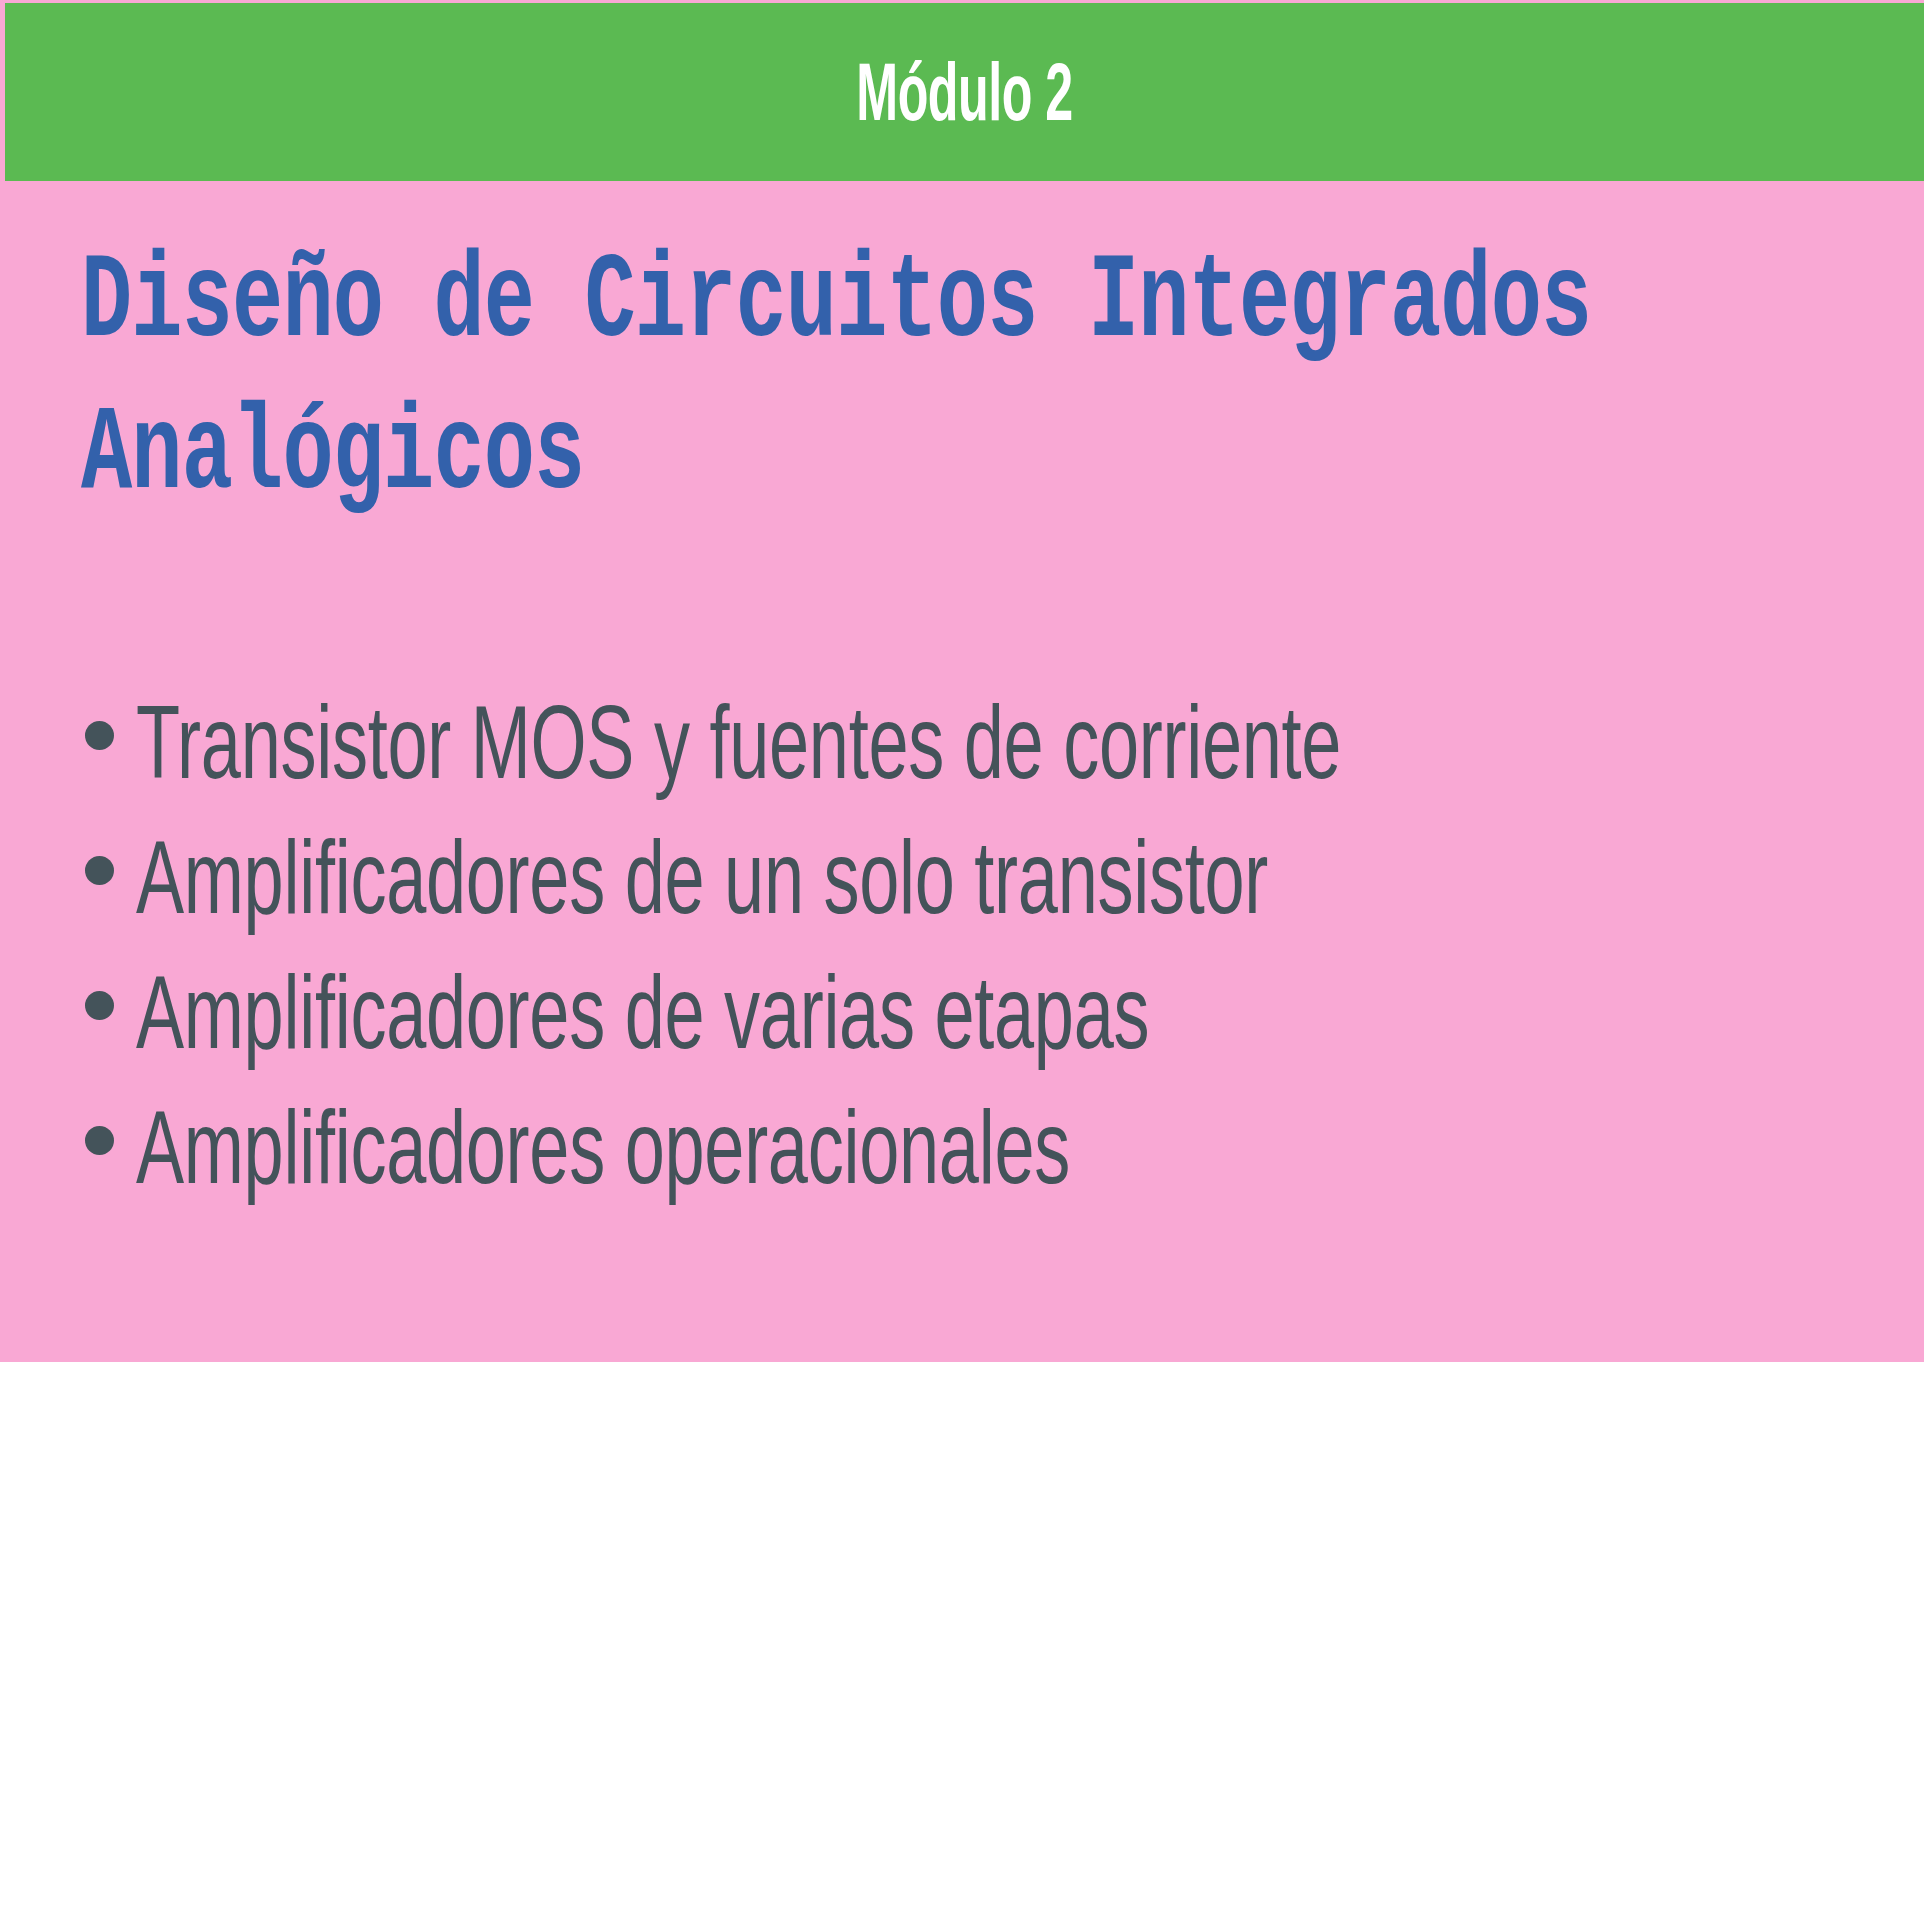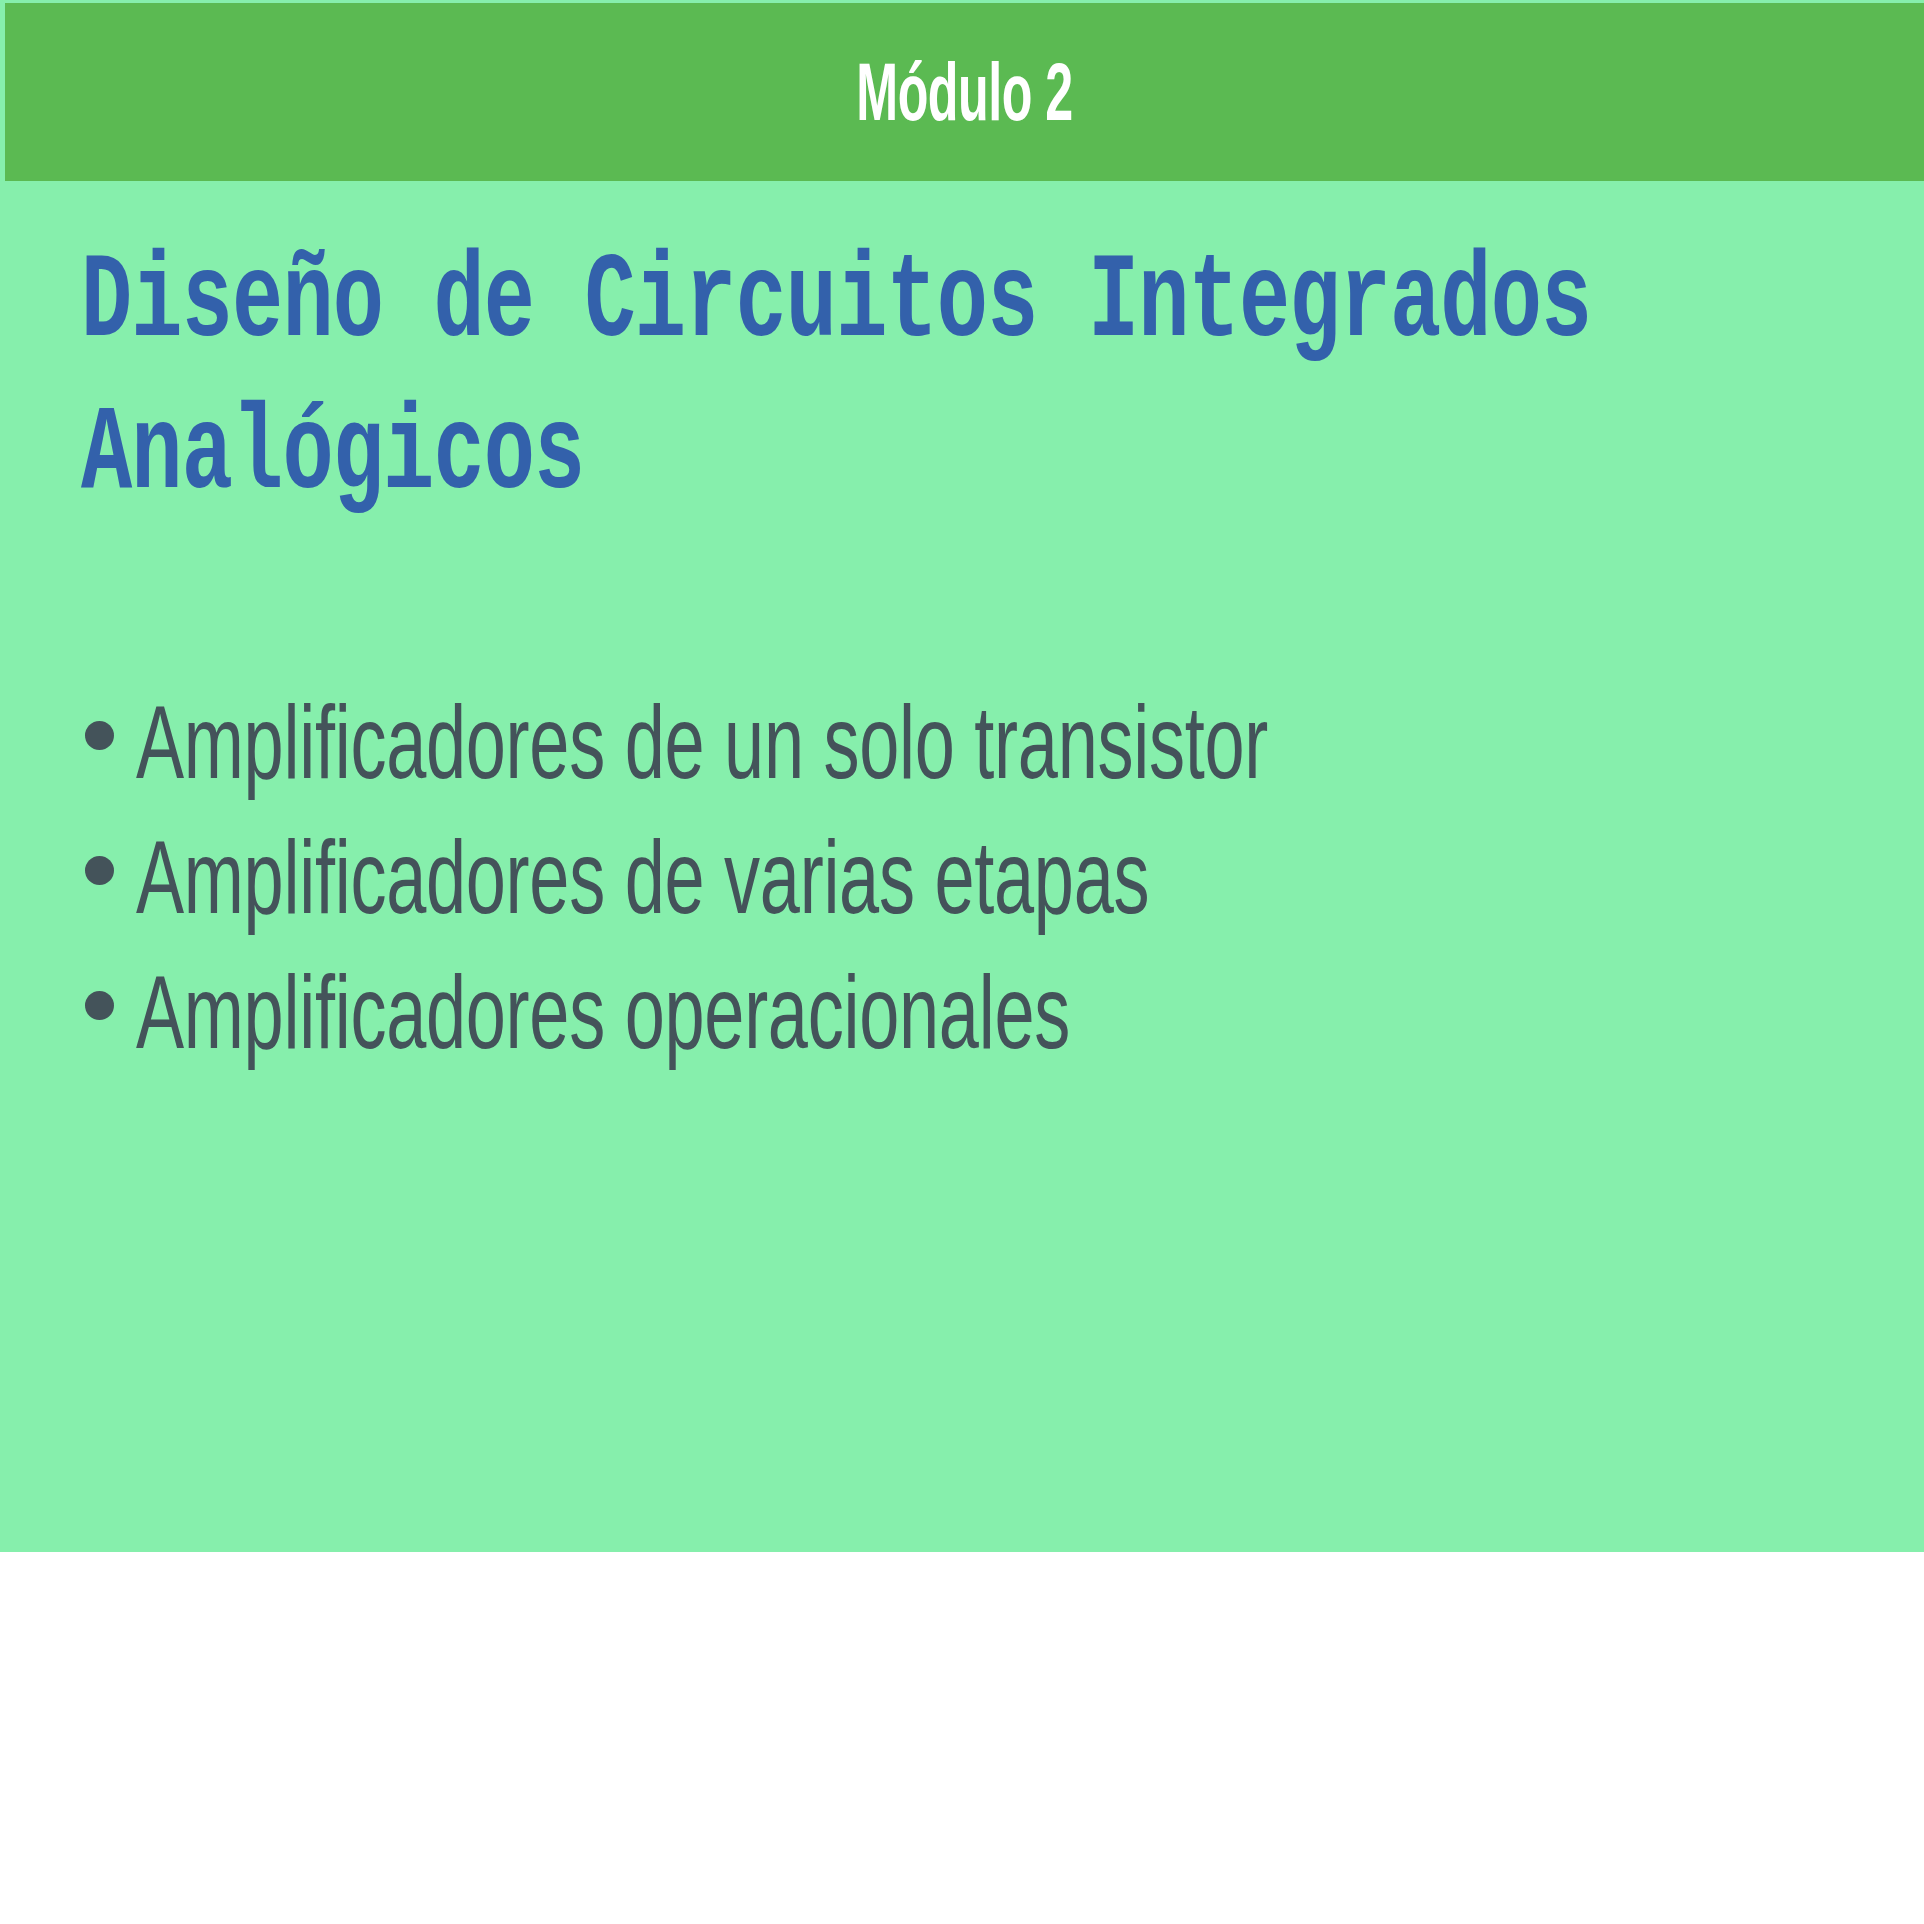--- a/index.html
+++ b/index.html
@@ -10,22 +10,22 @@
   body {
     width: 1924px;
     height: 1924px;
     font-family: "Liberation Sans", sans-serif;
     overflow: hidden;
   }
 
   #slide {
     position: relative;
     width: 1924px;
-    height: 1552px;
-    background: #86efac;
+    height: 1362px;
+    background: #f9a8d4;
     box-sizing: border-box;
   }
 
   
   .header-band {
     position: absolute;
     left: 4.9px;
     top: 3.3px;
     width: 1919px;
     height: 178px;
@@ -128,20 +128,24 @@
   <div class="content">
 
     <div class="slide-title">
       <span class="tline">Diseño de Circuitos Integrados</span>
       <span class="tline">Analógicos</span>
     </div>
 
     <ul class="bullet-list">
       <li class="bullet-item">
         <span class="bullet-dot"></span>
+        <span class="bullet-text">Transistor MOS y fuentes de corriente</span>
+      </li>
+      <li class="bullet-item">
+        <span class="bullet-dot"></span>
         <span class="bullet-text">Amplificadores de un solo transistor</span>
       </li>
       <li class="bullet-item">
         <span class="bullet-dot"></span>
         <span class="bullet-text">Amplificadores de varias etapas</span>
       </li>
       <li class="bullet-item">
         <span class="bullet-dot"></span>
         <span class="bullet-text">Amplificadores operacionales</span>
       </li>

